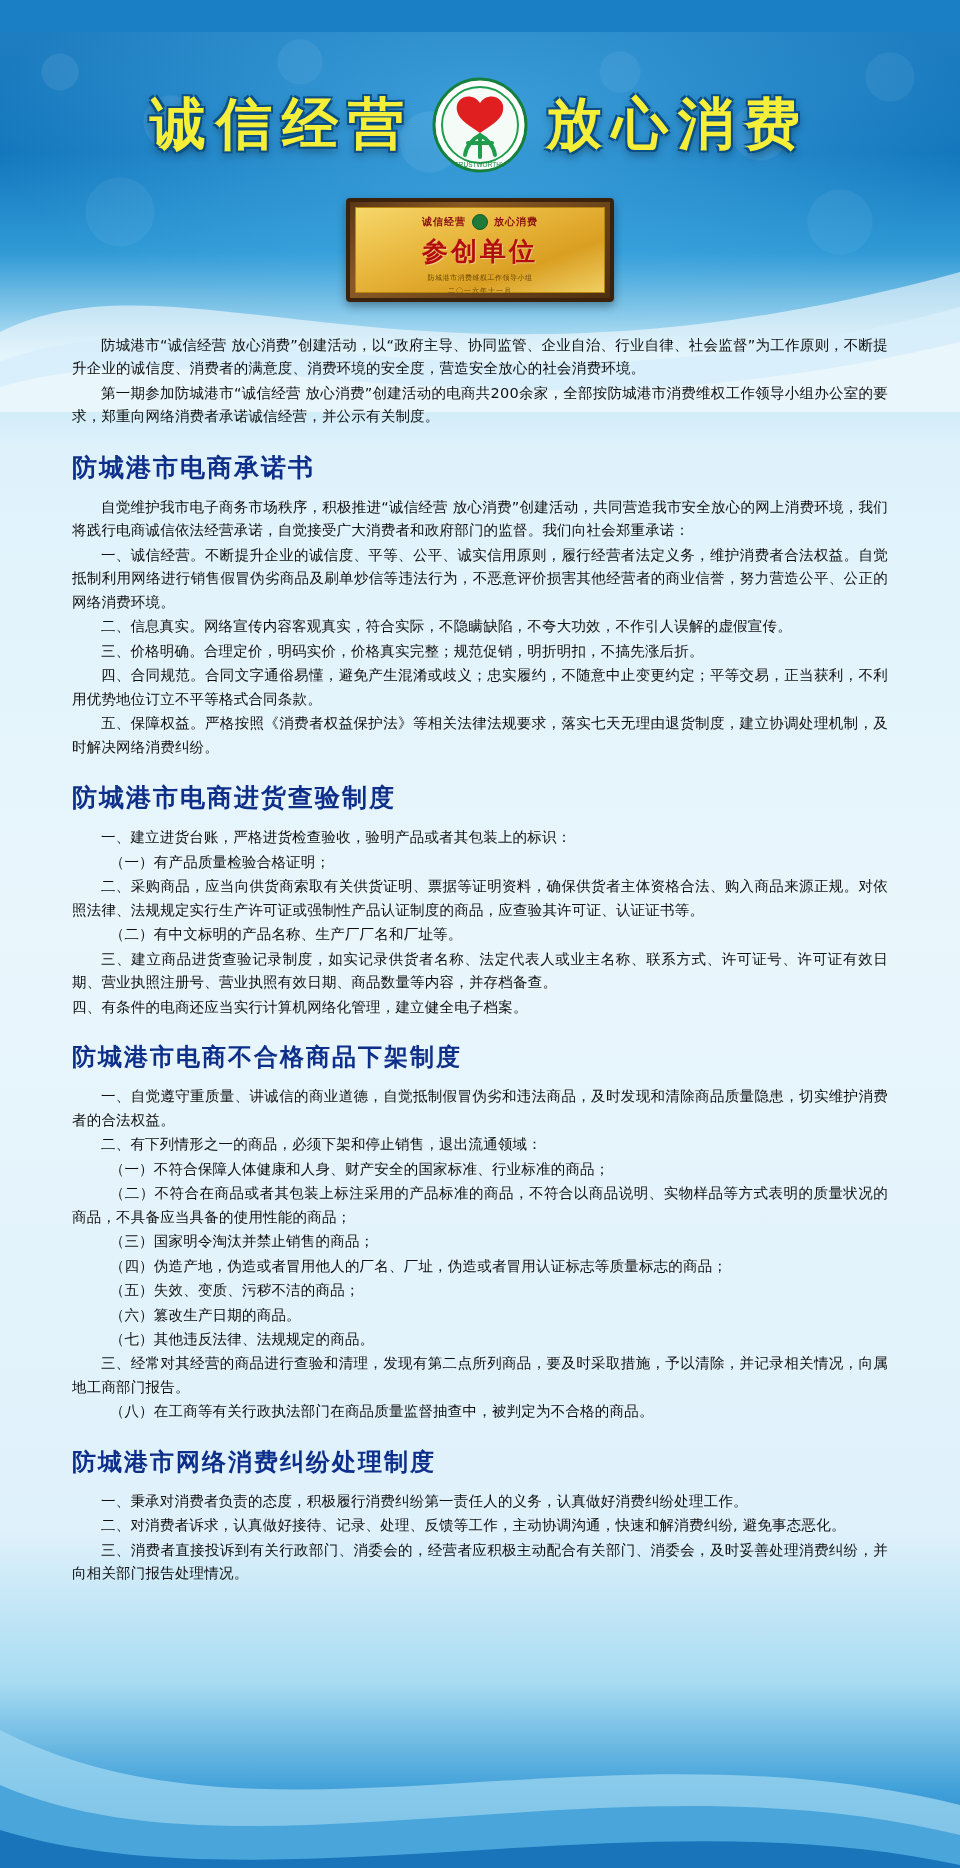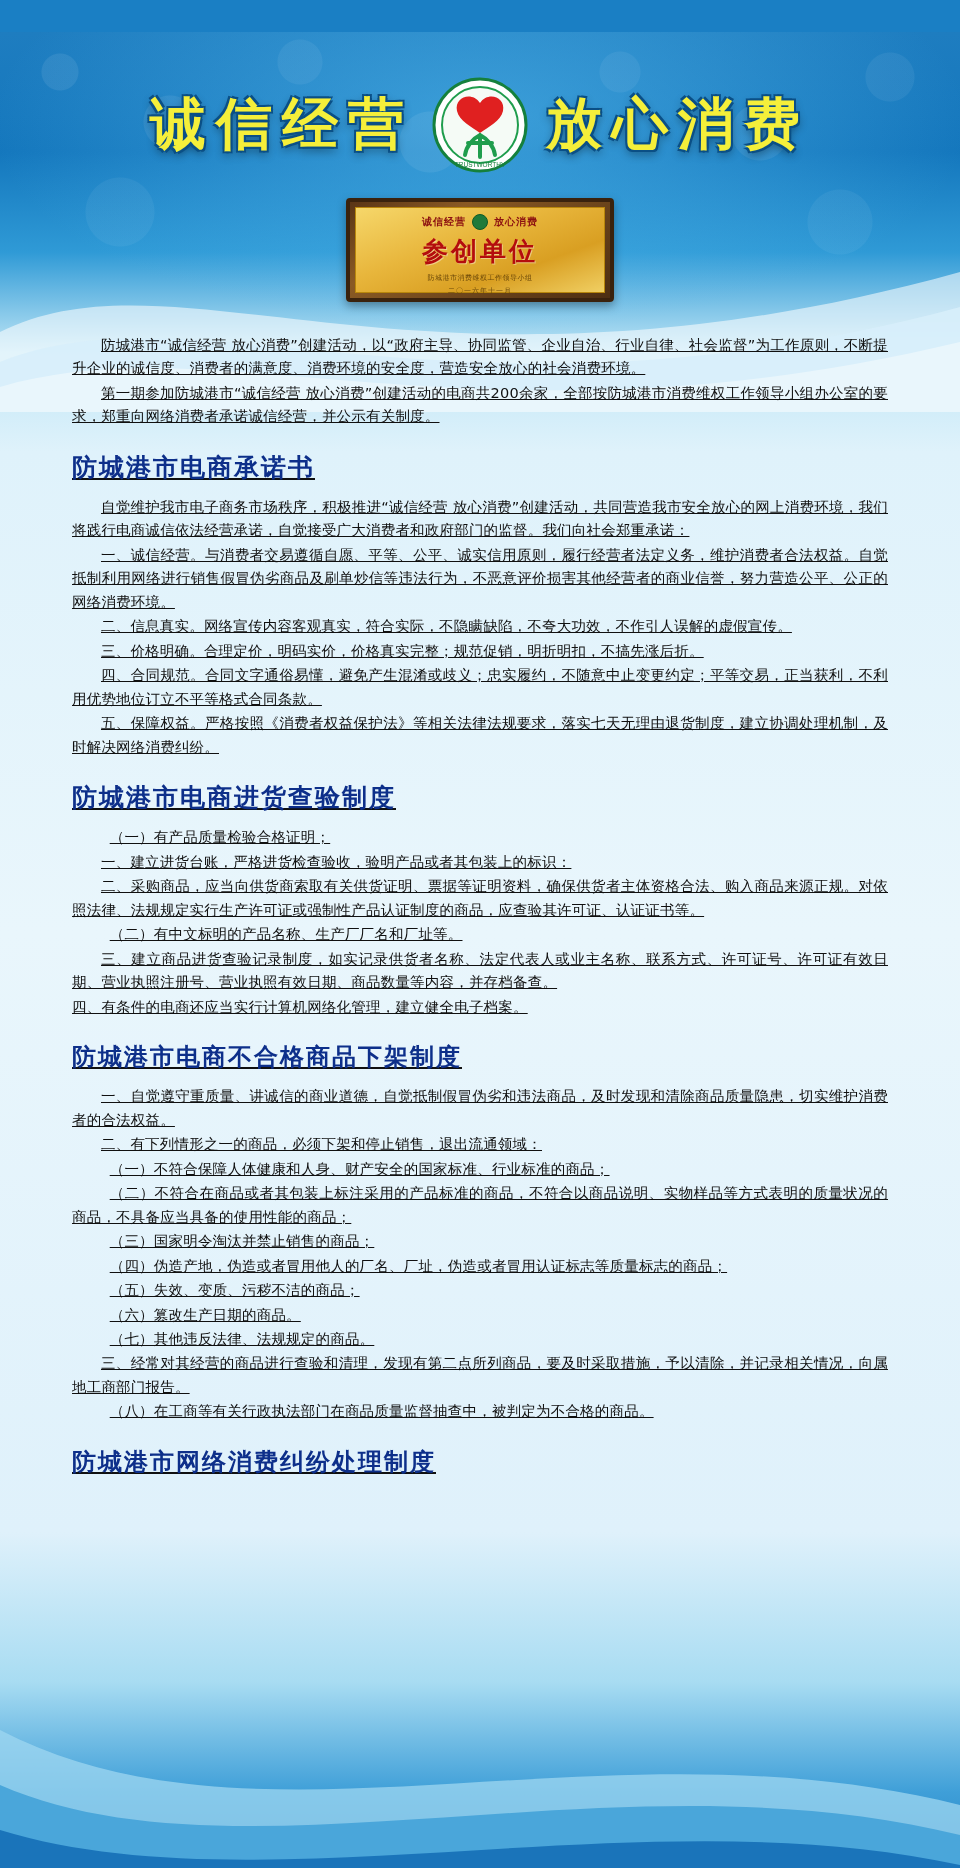--- a/index.html
+++ b/index.html
@@ -151,21 +151,20 @@
   }
 
   
   .content {
     position: absolute;
     top: 302px;
     left: 72px;
     width: 816px;
     font-family: "DejaVu Sans", "Liberation Sans", sans-serif;
     color: #101010;
-    text-decoration: underline;
   }
   .para {
     font-size: 14.5px;
     line-height: 1.62;
     text-align: justify;
     text-indent: 2em;
     margin: 0 0 1px 0;
     letter-spacing: 0.2px;
   }
   .para.noindent { text-indent: 0; }
@@ -235,31 +234,31 @@
   <div class="content">
 
     <div class="block">
       <p class="para">防城港市“诚信经营 放心消费”创建活动，以“政府主导、协同监管、企业自治、行业自律、社会监督”为工作原则，不断提升企业的诚信度、消费者的满意度、消费环境的安全度，营造安全放心的社会消费环境。</p>
       <p class="para">第一期参加防城港市“诚信经营 放心消费”创建活动的电商共200余家，全部按防城港市消费维权工作领导小组办公室的要求，郑重向网络消费者承诺诚信经营，并公示有关制度。</p>
     </div>
 
     <h2 class="section">防城港市电商承诺书</h2>
     <div class="block">
       <p class="para">自觉维护我市电子商务市场秩序，积极推进“诚信经营 放心消费”创建活动，共同营造我市安全放心的网上消费环境，我们将践行电商诚信依法经营承诺，自觉接受广大消费者和政府部门的监督。我们向社会郑重承诺：</p>
-      <p class="para">一、诚信经营。与消费者交易遵循自愿、平等、公平、诚实信用原则，履行经营者法定义务，维护消费者合法权益。自觉抵制利用网络进行销售假冒伪劣商品及刷单炒信等违法行为，不恶意评价损害其他经营者的商业信誉，努力营造公平、公正的网络消费环境。</p>
+      <p class="para">一、诚信经营。不断提升企业的诚信度、平等、公平、诚实信用原则，履行经营者法定义务，维护消费者合法权益。自觉抵制利用网络进行销售假冒伪劣商品及刷单炒信等违法行为，不恶意评价损害其他经营者的商业信誉，努力营造公平、公正的网络消费环境。</p>
       <p class="para">二、信息真实。网络宣传内容客观真实，符合实际，不隐瞒缺陷，不夸大功效，不作引人误解的虚假宣传。</p>
       <p class="para">三、价格明确。合理定价，明码实价，价格真实完整；规范促销，明折明扣，不搞先涨后折。</p>
       <p class="para">四、合同规范。合同文字通俗易懂，避免产生混淆或歧义；忠实履约，不随意中止变更约定；平等交易，正当获利，不利用优势地位订立不平等格式合同条款。</p>
       <p class="para">五、保障权益。严格按照《消费者权益保护法》等相关法律法规要求，落实七天无理由退货制度，建立协调处理机制，及时解决网络消费纠纷。</p>
     </div>
 
     <h2 class="section">防城港市电商进货查验制度</h2>
     <div class="block">
+      <p class="para ind1">一、建立进货台账，严格进货检查验收，验明产品或者其包装上的标识：</p>
       <p class="para ind2">（一）有产品质量检验合格证明；</p>
-      <p class="para ind1">一、建立进货台账，严格进货检查验收，验明产品或者其包装上的标识：</p>
       <p class="para ind1">二、采购商品，应当向供货商索取有关供货证明、票据等证明资料，确保供货者主体资格合法、购入商品来源正规。对依照法律、法规规定实行生产许可证或强制性产品认证制度的商品，应查验其许可证、认证证书等。</p>
       <p class="para ind2">（二）有中文标明的产品名称、生产厂厂名和厂址等。</p>
       <p class="para ind1">三、建立商品进货查验记录制度，如实记录供货者名称、法定代表人或业主名称、联系方式、许可证号、许可证有效日期、营业执照注册号、营业执照有效日期、商品数量等内容，并存档备查。</p>
       <p class="para noindent">四、有条件的电商还应当实行计算机网络化管理，建立健全电子档案。</p>
     </div>
 
     <h2 class="section s2">防城港市电商不合格商品下架制度</h2>
     <div class="block">
       <p class="para ind1">一、自觉遵守重质量、讲诚信的商业道德，自觉抵制假冒伪劣和违法商品，及时发现和清除商品质量隐患，切实维护消费者的合法权益。</p>
       <p class="para ind1">二、有下列情形之一的商品，必须下架和停止销售，退出流通领域：</p>
@@ -268,15 +267,20 @@
       <p class="para ind2">（三）国家明令淘汰并禁止销售的商品；</p>
       <p class="para ind2">（四）伪造产地，伪造或者冒用他人的厂名、厂址，伪造或者冒用认证标志等质量标志的商品；</p>
       <p class="para ind2">（五）失效、变质、污秽不洁的商品；</p>
       <p class="para ind2">（六）篡改生产日期的商品。</p>
       <p class="para ind2">（七）其他违反法律、法规规定的商品。</p>
       <p class="para ind1">三、经常对其经营的商品进行查验和清理，发现有第二点所列商品，要及时采取措施，予以清除，并记录相关情况，向属地工商部门报告。</p>
       <p class="para ind2">（八）在工商等有关行政执法部门在商品质量监督抽查中，被判定为不合格的商品。</p>
     </div>
 
     <h2 class="section s2">防城港市网络消费纠纷处理制度</h2>
+    <div class="block">
+      <p class="para ind1">一、秉承对消费者负责的态度，积极履行消费纠纷第一责任人的义务，认真做好消费纠纷处理工作。</p>
+      <p class="para ind1">二、对消费者诉求，认真做好接待、记录、处理、反馈等工作，主动协调沟通，快速和解消费纠纷, 避免事态恶化。</p>
+      <p class="para ind1">三、消费者直接投诉到有关行政部门、消委会的，经营者应积极主动配合有关部门、消委会，及时妥善处理消费纠纷，并向相关部门报告处理情况。</p>
+    </div>
 
   </div>
 </div>
 
 </body></html>

